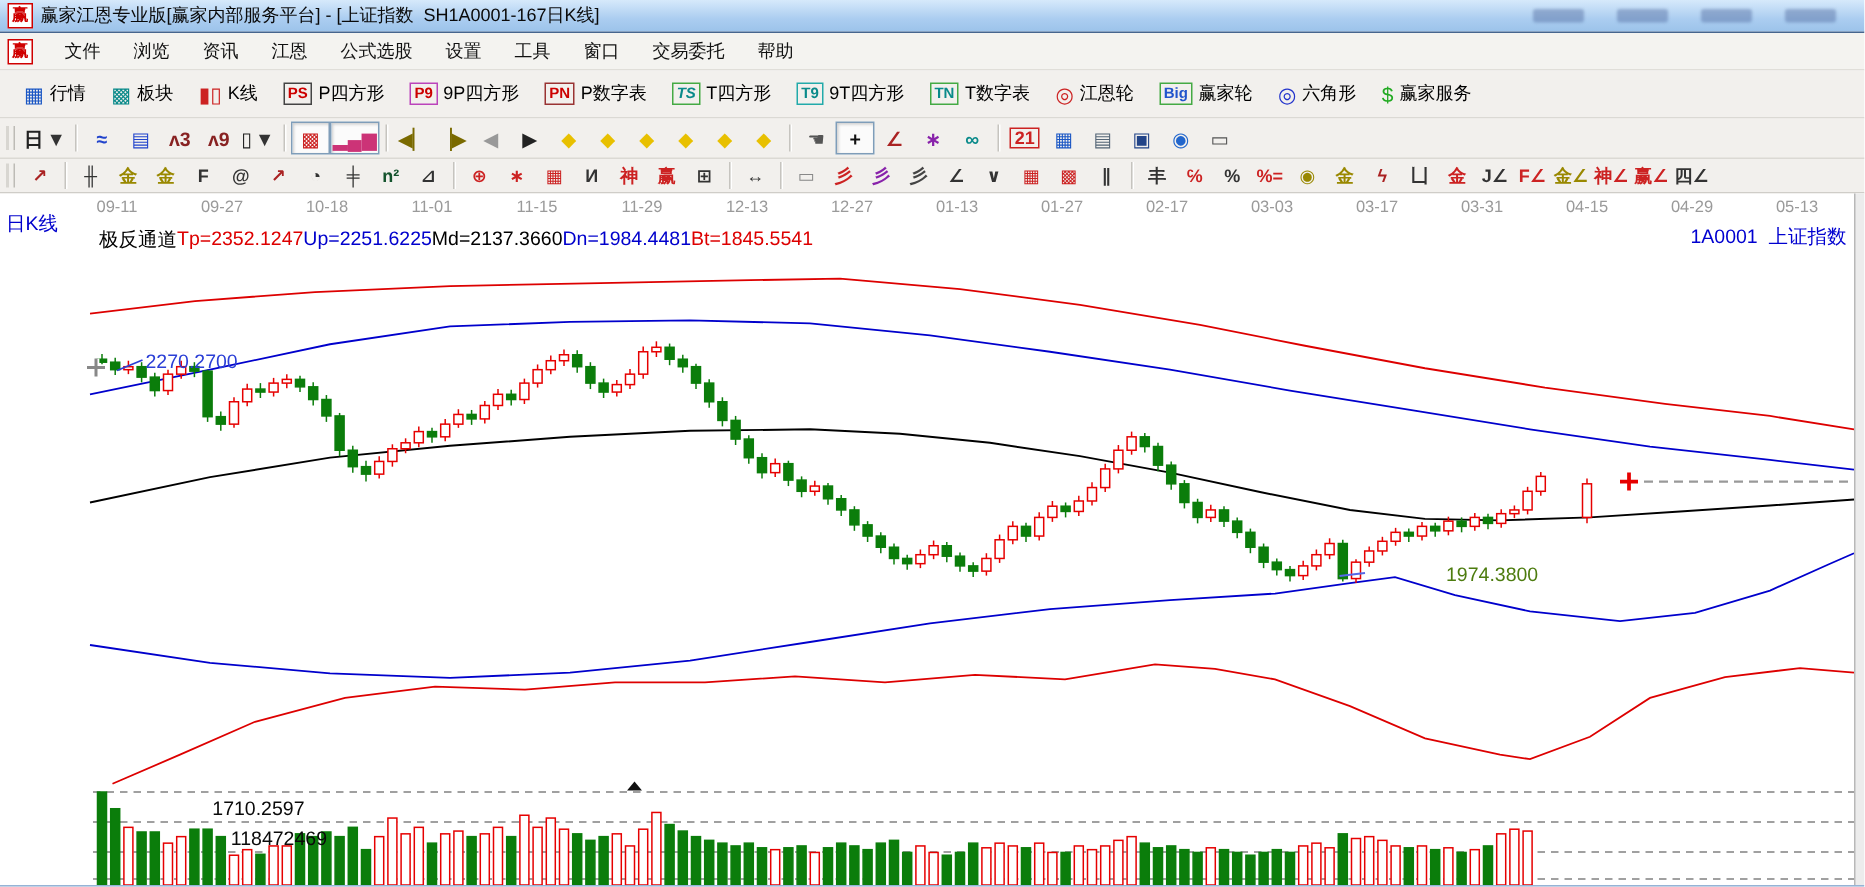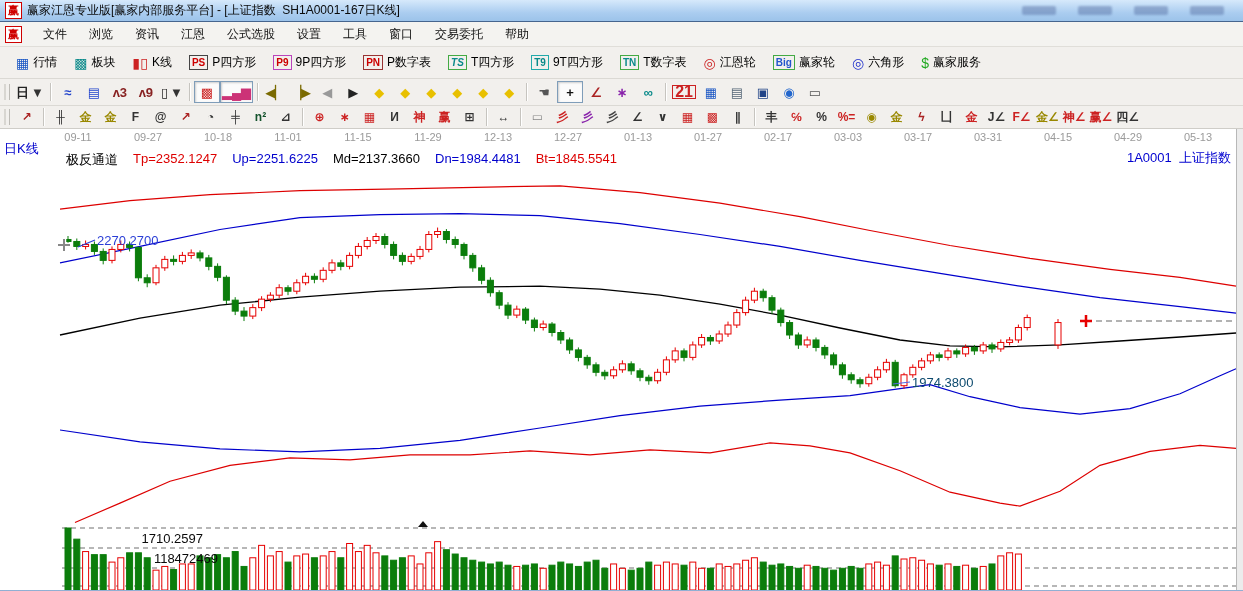--- a/index.html
+++ b/index.html
@@ -30,32 +30,32 @@
     border-bottom:1px solid #dbd9d4;}
   .toolbar4{height:22px;background:#f2f0ed;display:flex;align-items:center;padding-left:3px;
     border-bottom:1px solid #cfcdc8;}
   .grip{width:3px;height:16px;border-left:2px solid #d8d6d1;border-right:1px solid #bdbbb6;margin:0 4px 0 1px;}
   .tbtn{min-width:22px;height:20px;display:flex;align-items:center;justify-content:center;
     border:1px solid transparent;padding:0 1px;}
   .toolbar4 .tbtn{height:17px;min-width:21px;}
   .tbtn.sel{background:#fbfbfb;border:1px solid #7f9db9;box-shadow:inset 1px 1px 2px rgba(0,0,0,.18);}
   .tbtn span{font-size:13px;line-height:13px;font-weight:bold;}
   .toolbar4 .tbtn span{font-size:12px;line-height:12px;}
-  .tbtn .badge{font-size:16px;font-weight:bold;border:1px solid;padding:0 2px;line-height:12px;}
+  .tbtn .badge{font-size:12px;font-weight:bold;border:1px solid;padding:0 2px;line-height:12px;}
   .sep{width:1px;height:18px;background:#c6c4bf;margin:0 4px;box-shadow:1px 0 0 #fff;}
   .caret{font-size:8px;color:#333;margin-left:2px;}
   
   .chart{position:relative;height:465px;background:#fff;}
   .chart svg{position:absolute;left:0;top:0;}
   .abs{position:absolute;white-space:pre;}
   .pane-label{left:4px;top:11px;color:#0000cc;font-size:13px;}
-  .ind-row{left:66px;top:22px;font-size:13px;display:flex;gap:15px;}
+  .ind-row{left:66px;top:22px;font-size:13px;display:flex;}
   .symbol{right:12px;top:20px;color:#0000d0;font-size:13px;}
   .ann-high{left:97px;top:104px;color:#2b3fd6;font-size:13px;}
-  .ann-low{left:912px;top:246px;color:#0c4a6e;font-size:13px;}
+  .ann-low{left:964px;top:246px;color:#4d7c0f;font-size:13px;}
   .axis-label{width:203px;text-align:right;font-size:13px;color:#0a0a0a;}
   .vscroll{position:absolute;right:0;top:0;bottom:4px;width:6px;background:#ececec;border-left:1px solid #b8b8b8;}
   .bottom-band{position:absolute;left:0;right:0;bottom:0;height:4px;
     background:linear-gradient(#9dbbdd,#3c5f8e);}
 </style>
 </head>
 <body>
 
 <div class="titlebar">
   <div class="logo">赢</div>

